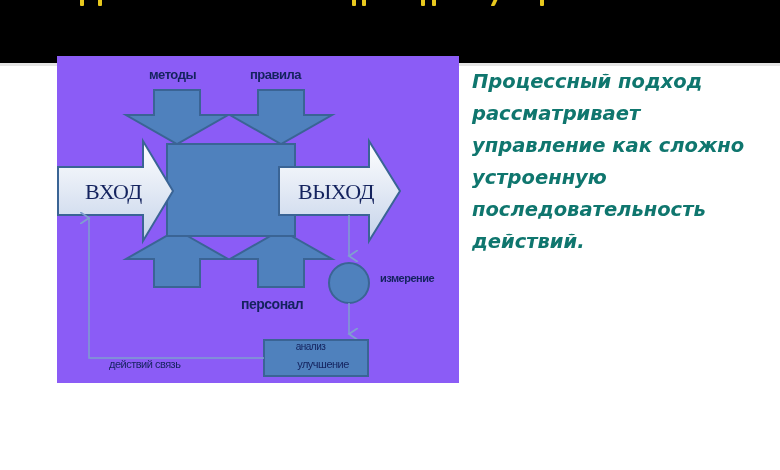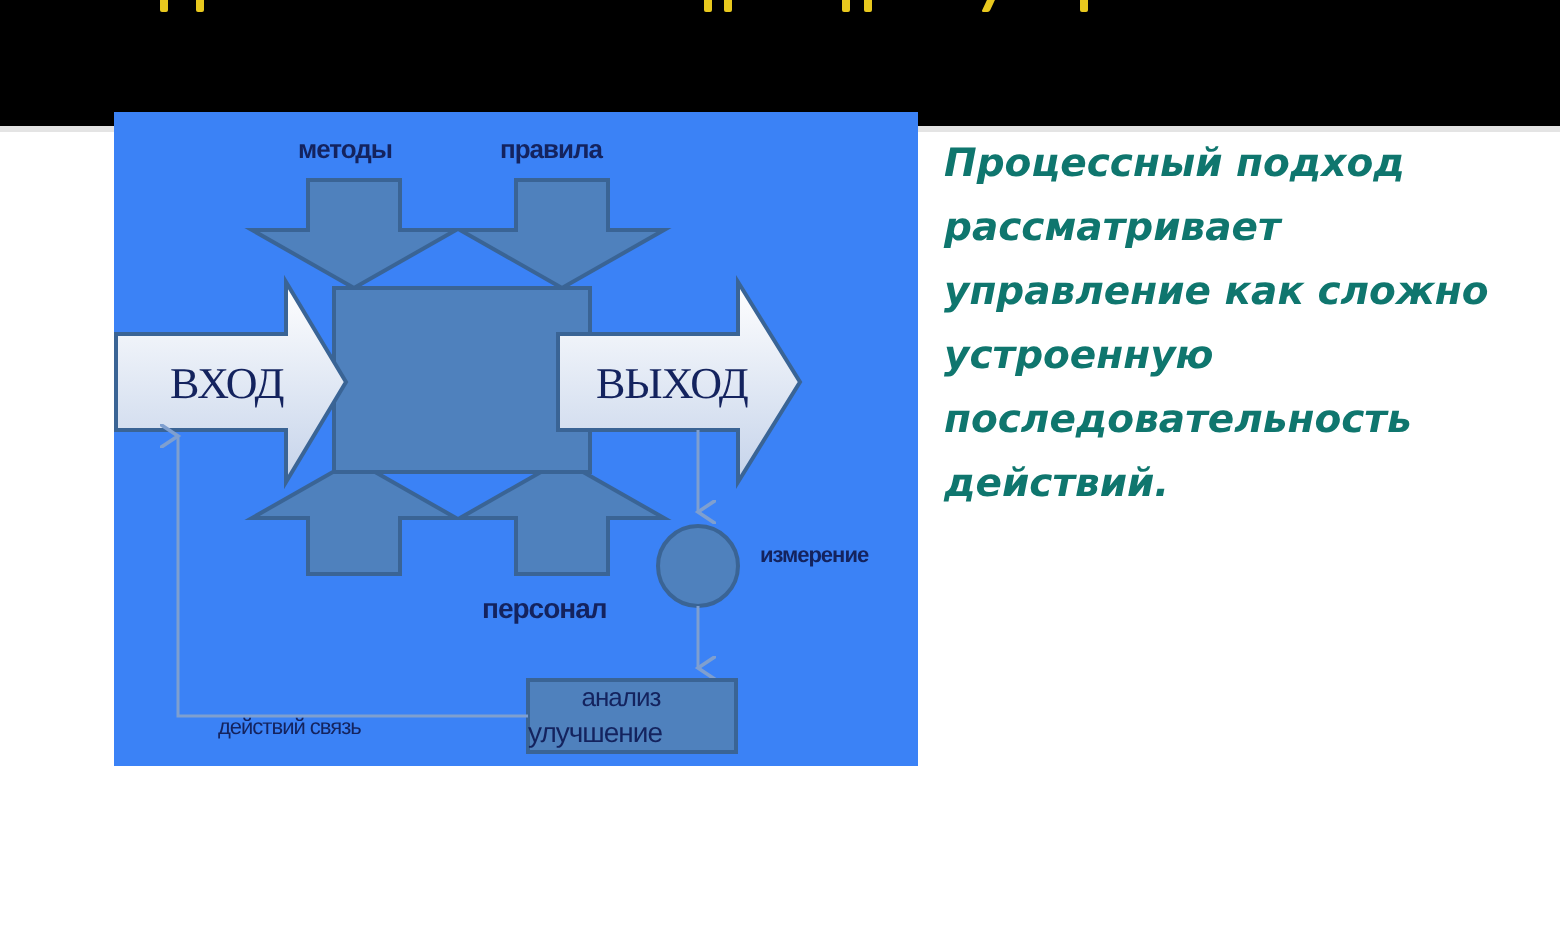--- a/index.html
+++ b/index.html
@@ -1,20 +1,20 @@
 <!DOCTYPE html>
 <html><head>
 <meta charset="utf-8">
 <style>
   html,body{margin:0;padding:0;}
   body{width:780px;height:470px;background:#ffffff;position:relative;overflow:hidden;font-family:"Liberation Sans",sans-serif;}
   .header{position:absolute;left:0;top:0;width:780px;height:63px;background:#000;}
   .header-title-frag{position:absolute;top:-4px;height:10px;width:4px;background:#e8c81e;border-radius:1px;}
   .header-rule{position:absolute;left:0;top:63px;width:780px;height:3px;background:#e4e4e4;}
-  .diagram{position:absolute;left:57px;top:56px;width:402px;height:327px;background:#3b82f6;}
+  .diagram{position:absolute;left:57px;top:56px;width:402px;height:327px;background:#8b5cf6;}
   .diagram svg{position:absolute;left:0;top:0;}
   .lbl{position:absolute;color:#14235e;font-family:"Liberation Sans",sans-serif;font-weight:bold;white-space:nowrap;letter-spacing:-0.5px;}
   .big{position:absolute;font-family:Liberation Serif, serif;font-size:22px;white-space:nowrap;letter-spacing:-0.5px;}
   .side-text{position:absolute;left:472px;top:66px;width:300px;font-family:"DejaVu Sans",sans-serif;font-style:italic;font-weight:bold;font-size:19.5px;line-height:32px;color:#0f766e;}
   .side-text span{display:block;white-space:nowrap;}
 </style>
 </head>
 <body>
 
 <div class="header">
@@ -75,22 +75,22 @@
   <div class="lbl" style="left:92px;top:11px;font-size:13px;">методы</div>
   <div class="lbl" style="left:193px;top:11px;font-size:13px;">правила</div>
 
   <div class="big" style="left:28px;top:123px;color:#14235e;">ВХОД</div>
   <div class="big" style="left:241px;top:123px;color:#14235e;text-align:right;">ВЫХОД</div>
 
   <div class="lbl" style="left:184px;top:240px;font-size:14px;">персонал</div>
 
   <div class="lbl" style="left:323px;top:216px;font-size:11px;">измерение</div>
 
-  <div class="lbl" style="left:207px;top:285px;width:93px;text-align:center;font-size:13px;font-weight:normal;color:#14235e;">анализ</div>
-  <div class="lbl" style="left:207px;top:302px;width:118px;font-size:14px;font-weight:normal;color:#14235e;">улучшение</div>
+  <div class="lbl" style="left:207px;top:285px;width:93px;text-align:center;font-size:10px;font-weight:normal;color:#14235e;">анализ</div>
+  <div class="lbl" style="left:207px;top:302px;width:118px;text-align:center;font-size:11px;font-weight:normal;color:#14235e;">улучшение</div>
 
   <div class="lbl" style="left:52px;top:302px;font-size:11px;font-weight:normal;">действий связь</div>
 </div>
 
 <div class="side-text">
   <span>Процессный подход</span>
   <span>рассматривает</span>
   <span>управление как сложно</span>
   <span>устроенную</span>
   <span>последовательность</span>

